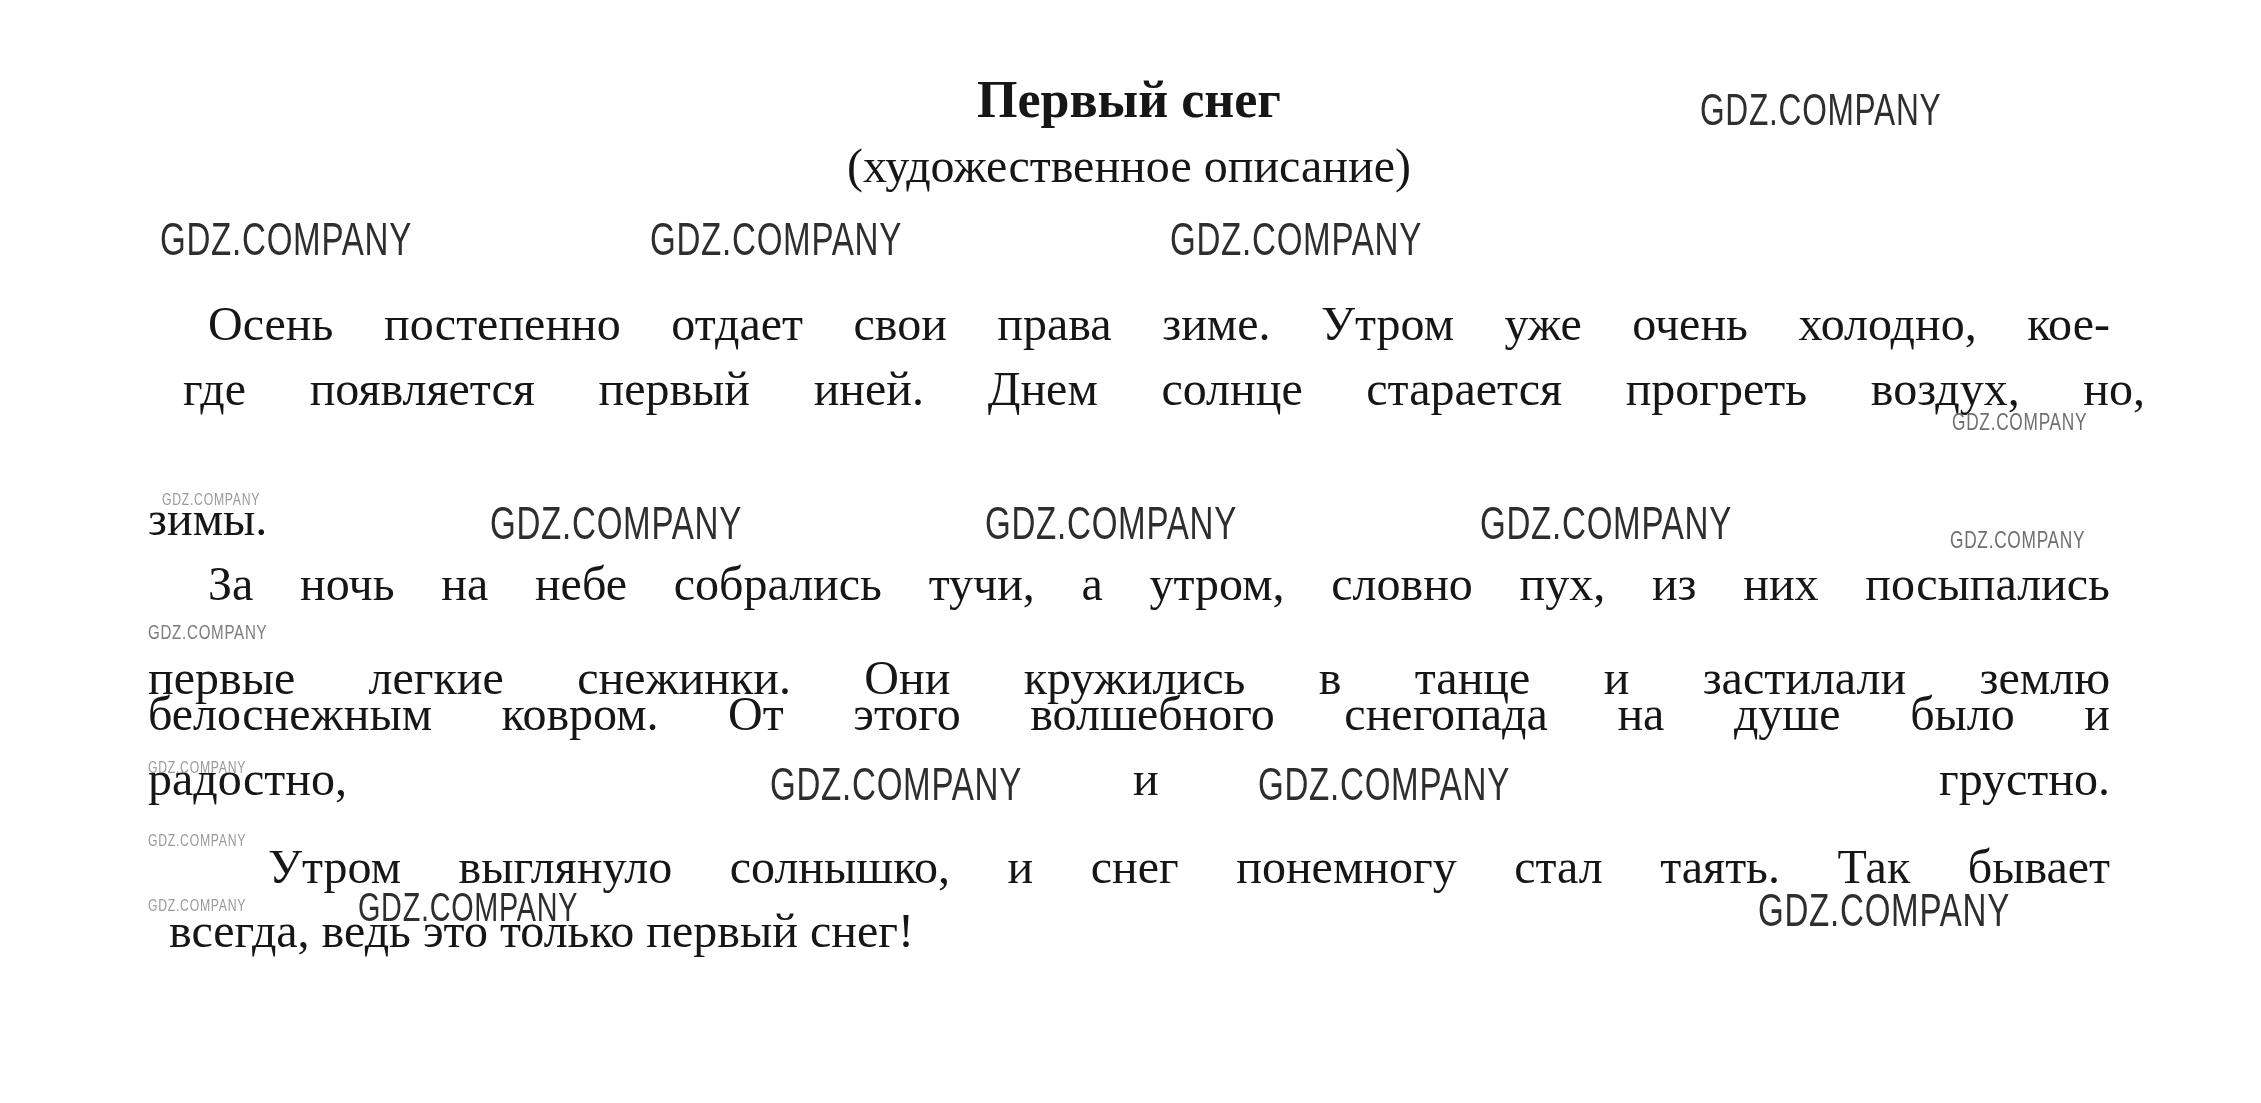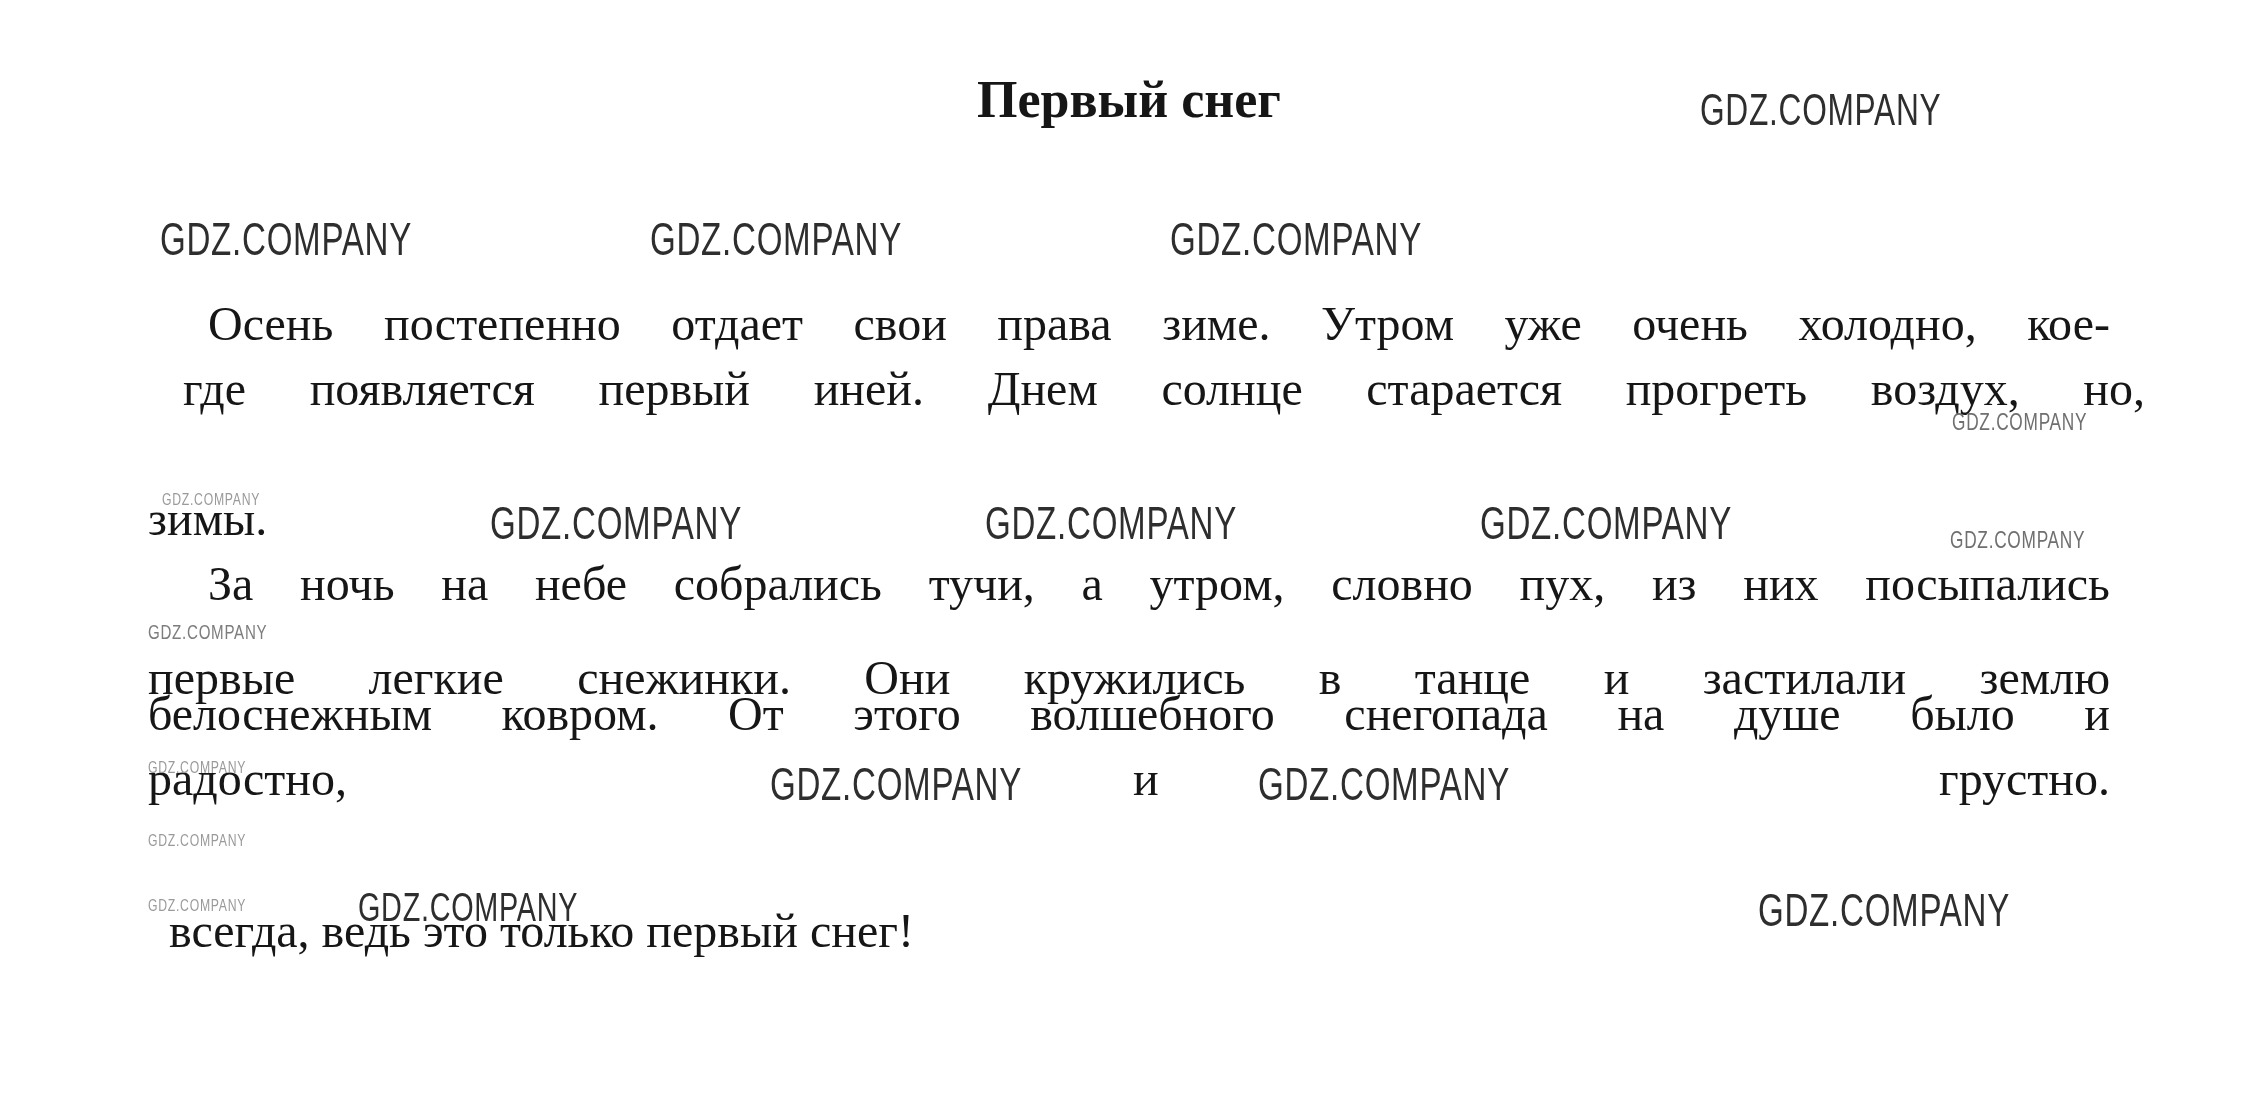--- a/index.html
+++ b/index.html
@@ -77,20 +77,21 @@
   }
   .split-row .piece { position: absolute; top: 0; }
 </style>
 </head>
 <body>
 
 <div class="page">
 
   <div class="title">Первый снег</div>
   <span class="wm wm-hdr" style="left:1700px; top:85px;">GDZ.COMPANY</span>
+  <div class="subtitle">(художественное описание)</div>
 
   <span class="wm wm-med" style="left:160px; top:212px;">GDZ.COMPANY</span>
   <span class="wm wm-med" style="left:650px; top:212px;">GDZ.COMPANY</span>
   <span class="wm wm-med" style="left:1170px; top:212px;">GDZ.COMPANY</span>
 
   <div class="tline just ind60" style="top:295px;">Осень постепенно отдает свои права зиме. Утром уже очень холодно, кое-</div>
   <div class="tline just" style="top:360px;margin-left:35px;">где появляется первый иней. Днем солнце старается прогреть воздух, но,</div>
   <div class="tline leftal" style="top:490px;">зимы.</div>
 
   <span class="wm wm-med" style="left:490px;  top:496px;">GDZ.COMPANY</span>
@@ -102,20 +103,21 @@
   <div class="tline just" style="top:685px;">белоснежным ковром. От этого волшебного снегопада на душе было и</div>
 
   <div class="split-row" style="top:750px;">
     <span class="piece" style="left:0px;">радостно,</span>
     <span class="piece" style="left:985px;">и</span>
     <span class="piece" style="right:0px;">грустно.</span>
   </div>
   <span class="wm wm-med" style="left:770px;  top:757px;">GDZ.COMPANY</span>
   <span class="wm wm-med" style="left:1258px; top:757px;">GDZ.COMPANY</span>
 
+  <div class="tline just ind120" style="top:838px;">Утром выглянуло солнышко, и снег понемногу стал таять. Так бывает</div>
   <div class="tline leftal" style="top:902px;margin-left:21px;">всегда, ведь это только первый снег!</div>
 
   <span class="wm wm-med" style="left:358px;  top:885px; font-size:40px;">GDZ.COMPANY</span>
   <span class="wm wm-med" style="left:1758px; top:883px;">GDZ.COMPANY</span>
 
   <span class="wm wm-sm" style="left:1952px; top:408px;">GDZ.COMPANY</span>
   <span class="wm wm-tiny" style="left:162px;  top:490px;">GDZ.COMPANY</span>
   <span class="wm wm-sm" style="left:1950px; top:526px;">GDZ.COMPANY</span>
   <span class="wm wm-sm" style="left:148px;  top:620px; font-size:21px; color:#7d7d7d;">GDZ.COMPANY</span>
   <span class="wm wm-tiny" style="left:148px;  top:758px;">GDZ.COMPANY</span>

